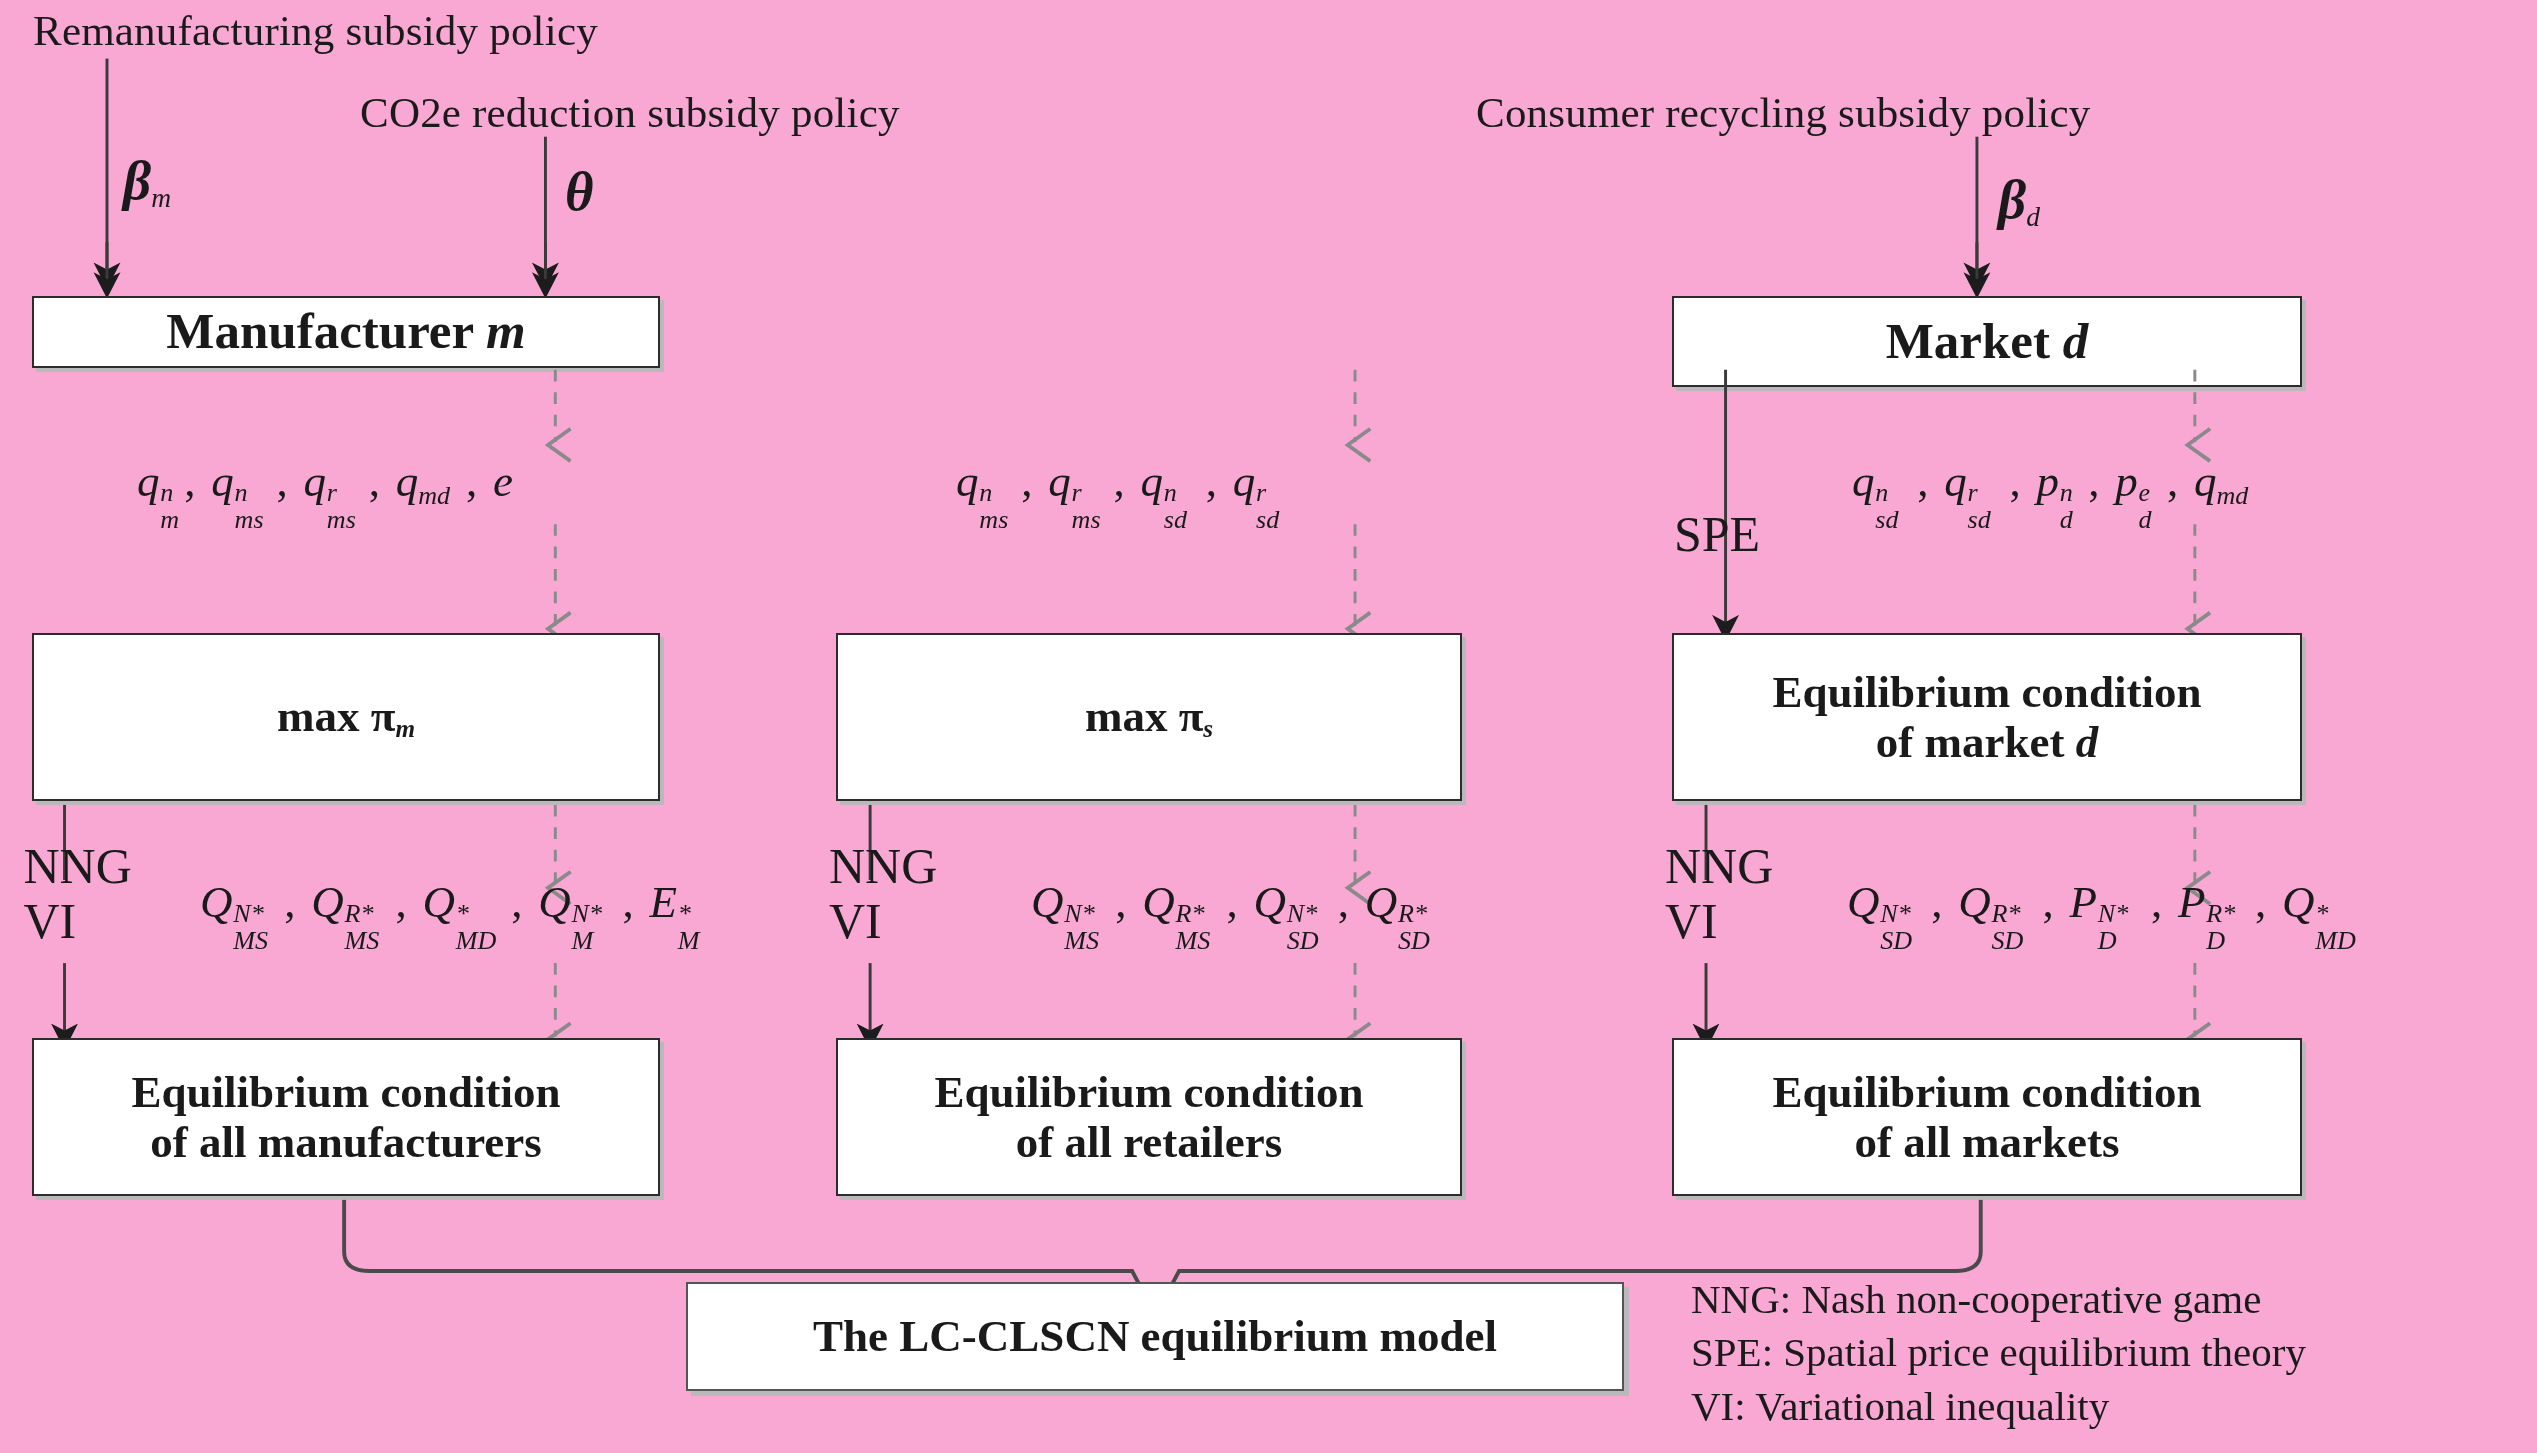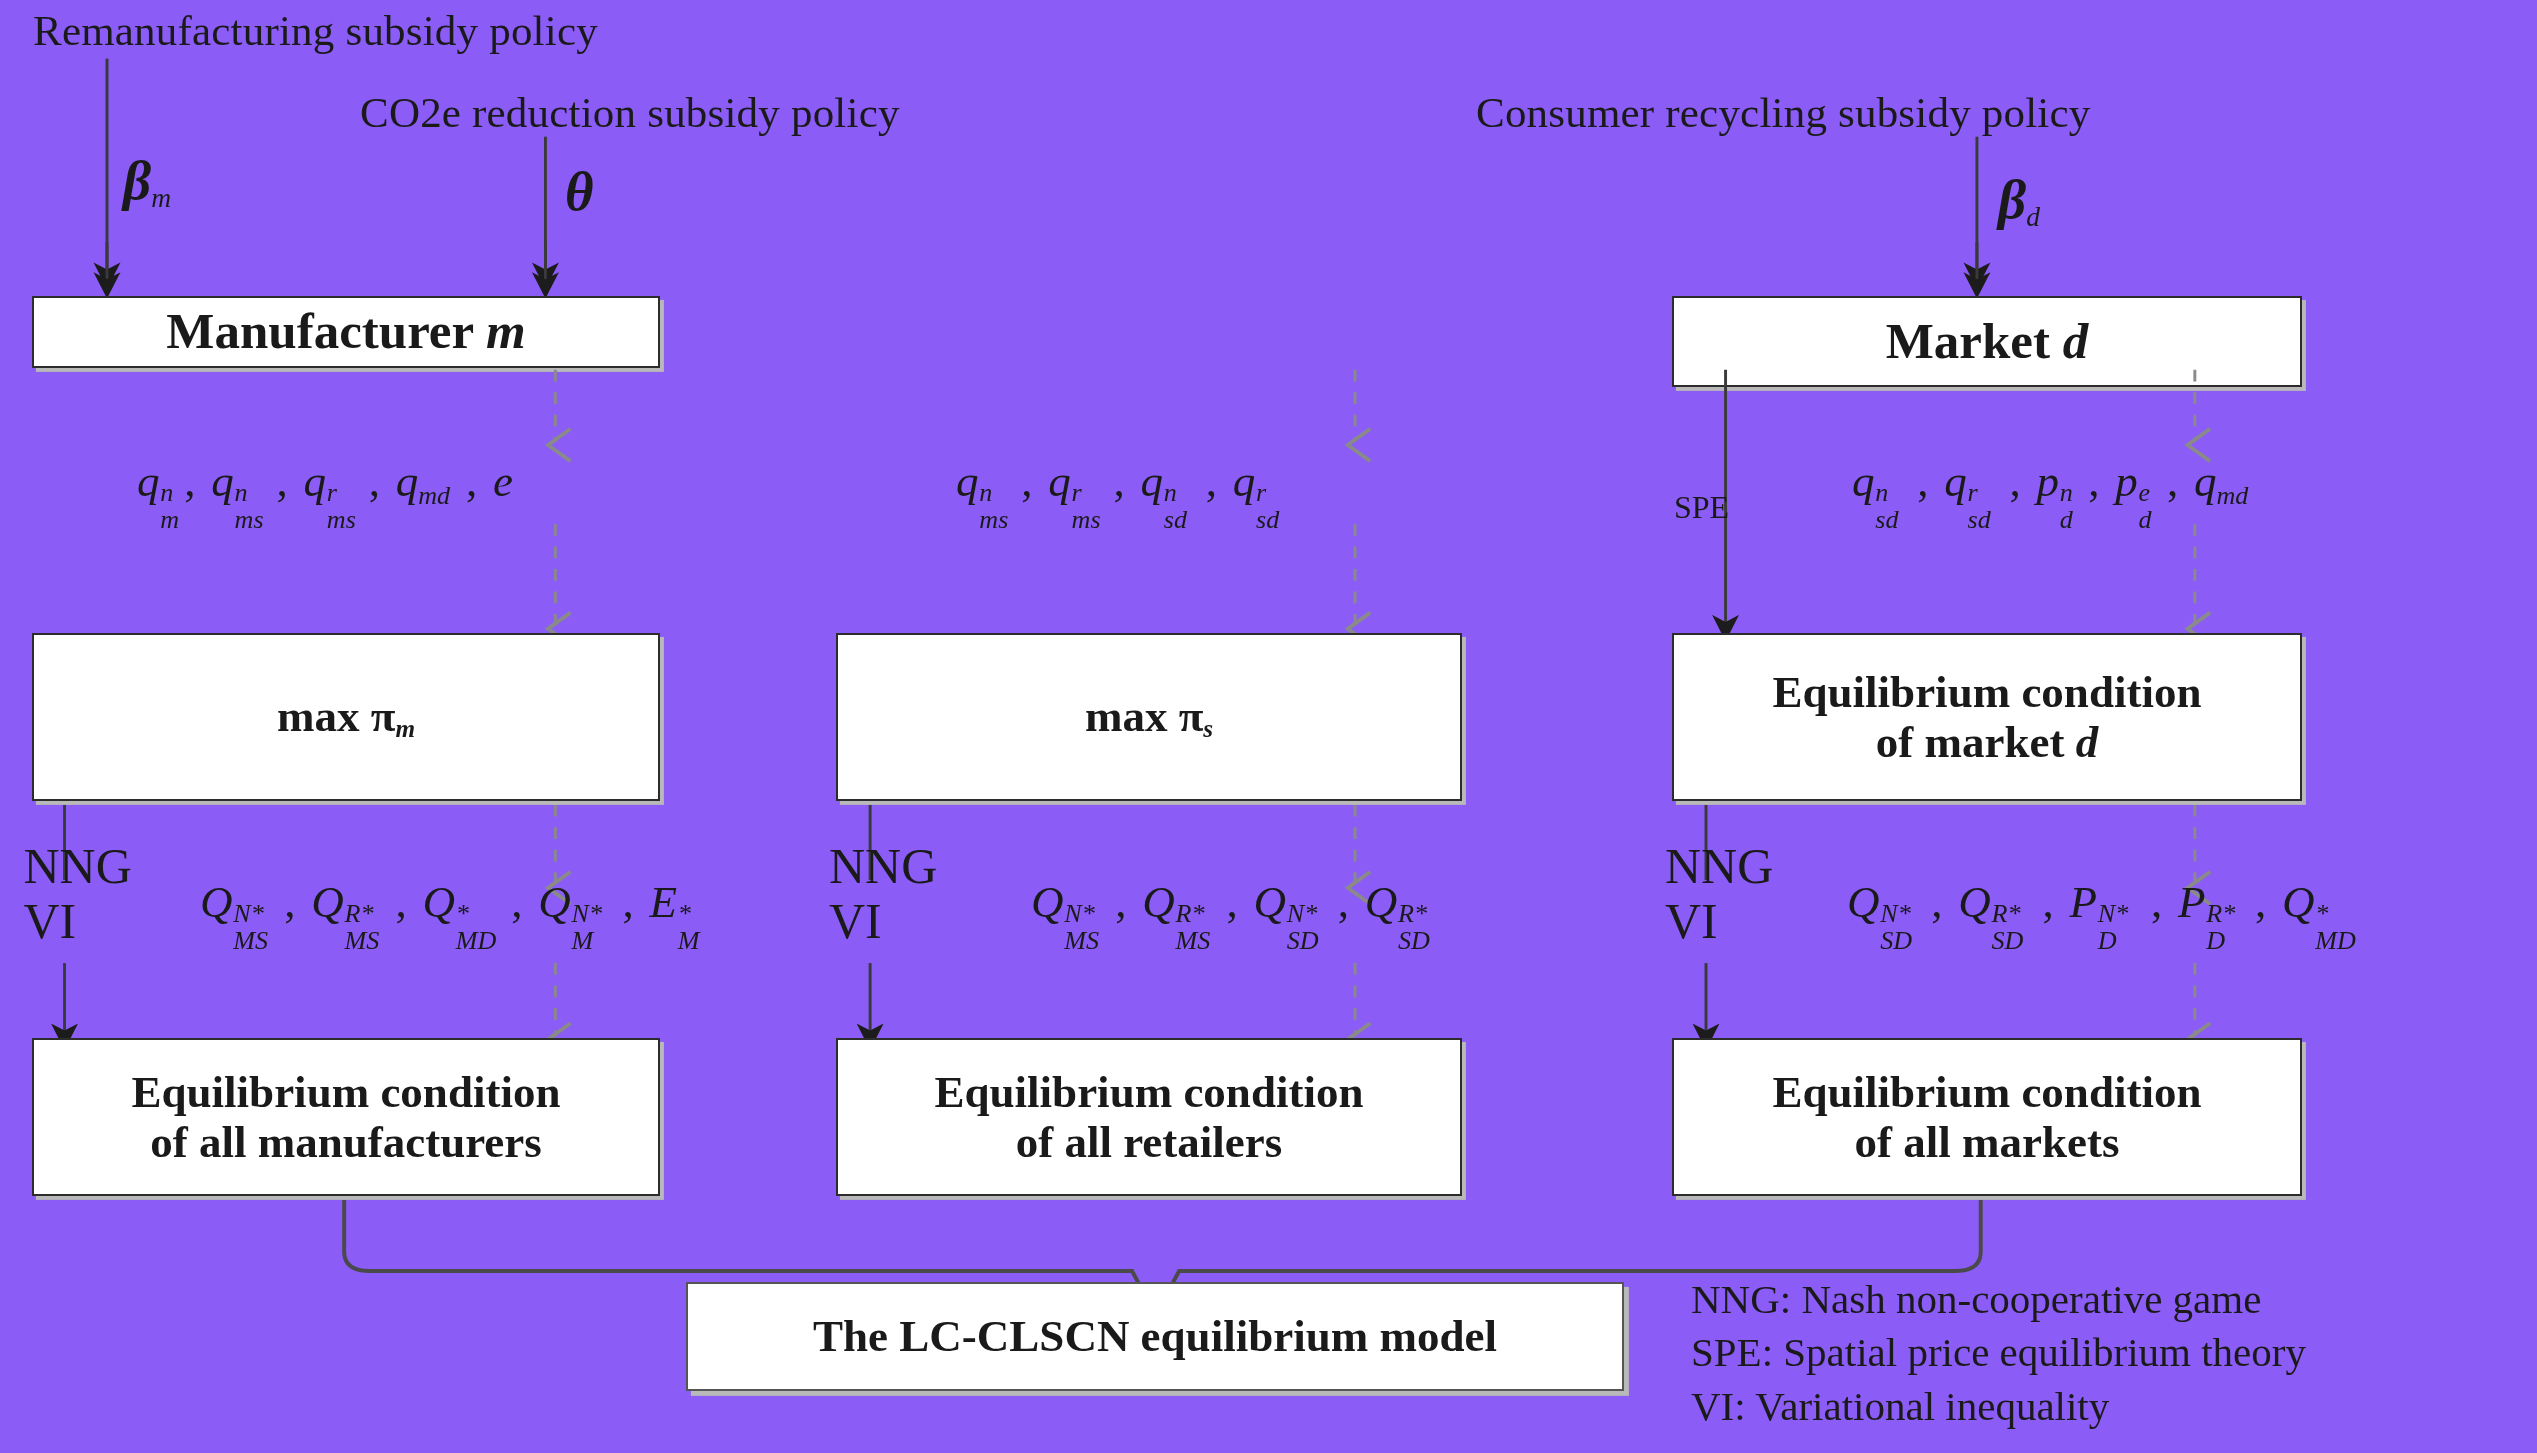--- a/index.html
+++ b/index.html
@@ -1,17 +1,17 @@
 <!DOCTYPE html>
 <html><head>
 <meta charset="utf-8">
 <style>
   html,body{margin:0;padding:0;background:#ffffff;}
   body{font-family:"Liberation Serif","DejaVu Serif",serif;color:#1a1a1a;}
-  #stage{position:relative;width:2538px;height:1454px;overflow:hidden;background:#8b5cf6;}
+  #stage{position:relative;width:2538px;height:1454px;overflow:hidden;background:#f9a8d4;}
 
   .abs{position:absolute;}
 
   
   .policy-label{
     font-size:43px;font-weight:400;white-space:nowrap;letter-spacing:0.2px;
     font-family:"Liberation Serif","DejaVu Serif",serif;
   }
 
   
@@ -42,21 +42,21 @@
   .math .sep{font-style:normal;padding:0 .10em;}
   .math .vs{display:inline-block;position:relative;}
   .math .vs .s-up{position:absolute;left:.03em;top:-.62em;font-size:.58em;}
   .math .vs .s-dn{position:absolute;left:.03em;top:.42em;font-size:.58em;}
 
   
   .greek{font-family:"Liberation Serif","DejaVu Serif",serif;font-style:italic;
          font-size:55px;font-weight:700;}
   .greek sub{font-size:.50em;vertical-align:-.28em;font-style:italic;font-weight:400;}
 
-  .plain-tag{font-size:32px;font-family:"Liberation Serif","DejaVu Serif",serif;}
+  .plain-tag{font-size:50px;font-family:"Liberation Serif","DejaVu Serif",serif;margin-top:16px;}
   .nng{font-size:50px;line-height:1.10;font-family:"Liberation Serif","DejaVu Serif",serif;}
   svg.arrow{position:absolute;overflow:visible;}
 
   .legend{
     font-size:41px;line-height:1.30;white-space:nowrap;
     font-family:"Liberation Serif","DejaVu Serif",serif;
   }
 </style>
 </head>
 <body>

